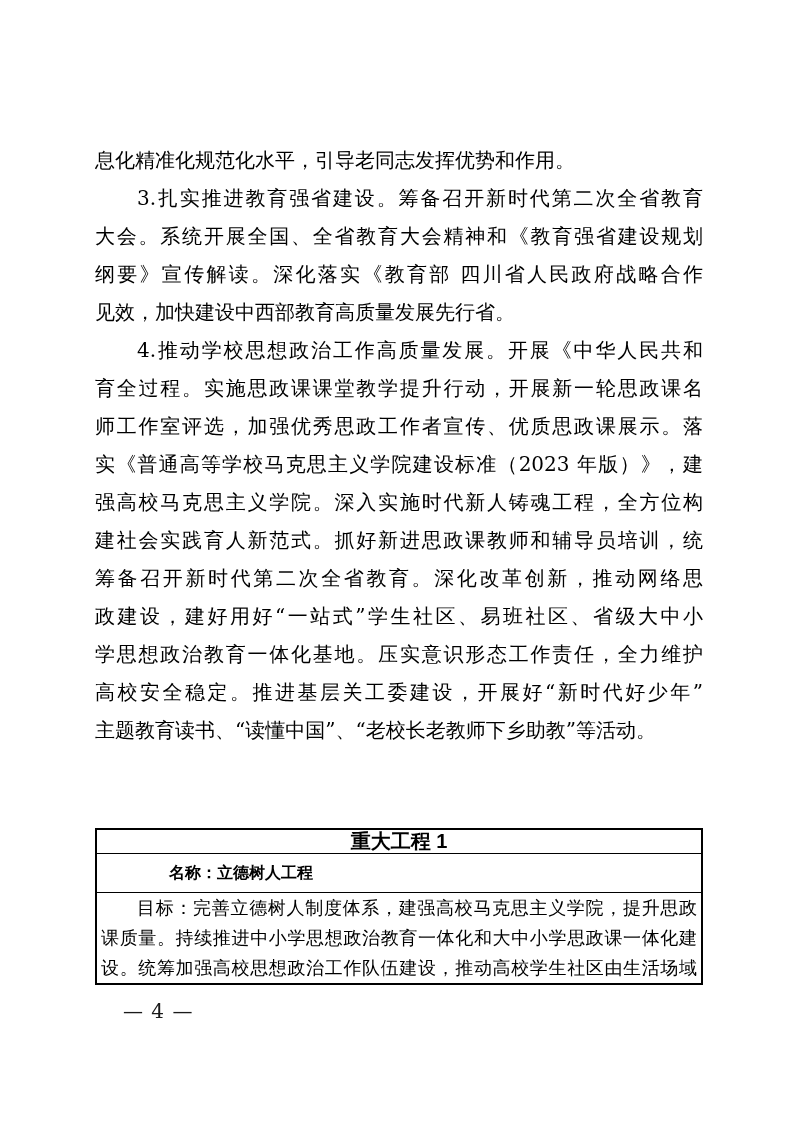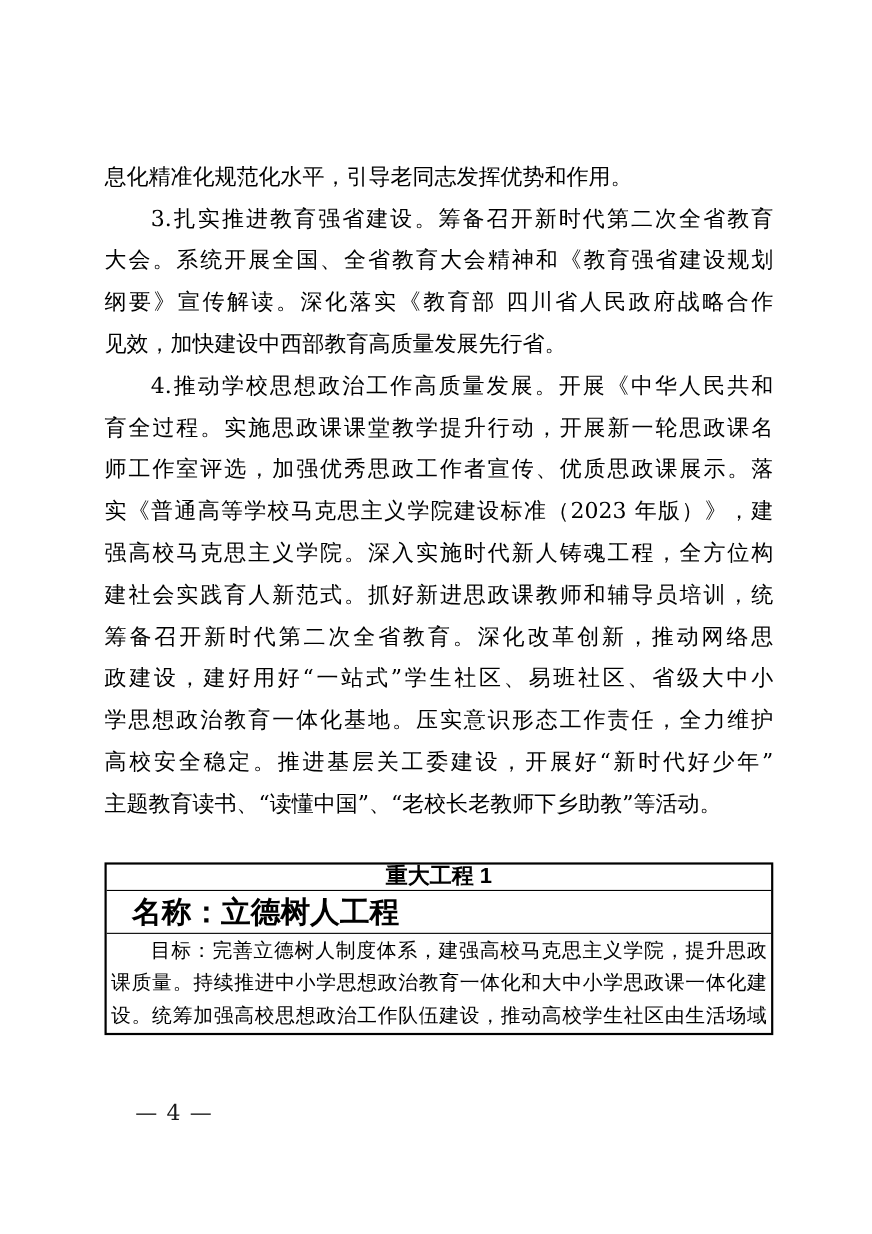--- a/index.html
+++ b/index.html
@@ -25,43 +25,43 @@
     text-align: justify;
     text-align-last: justify;
     overflow: hidden;
     white-space: nowrap;
   }
   .bline.end { text-align-last: left; }
   .bline.ind { padding-left: 42px; }
   .mtable {
     position: absolute;
     left: 95px;
-    top: 784px;
+    top: 828px;
     width: 608px;
     box-sizing: border-box;
     border: 2px solid #000;
     background: #fff;
   }
   .mt-title {
     height: 23px;
     line-height: 23px;
     text-align: center;
     font-weight: bold;
     font-size: 20px;
     font-family: "Liberation Sans", "DejaVu Sans", sans-serif;
     border-bottom: 1px solid #000;
     overflow: hidden;
   }
   .mt-name {
     height: 38px;
     line-height: 38px;
     font-weight: bold;
-    font-size: 27px;
+    font-size: 16px;
     font-family: "Liberation Sans", "DejaVu Sans", sans-serif;
-    padding-left: 23px;
+    padding-left: 72px;
     border-bottom: 1px solid #000;
     overflow: hidden;
   }
   .mt-goal {
     padding: 0 4px;
     height: 90px;
     overflow: hidden;
   }
   .gline {
     height: 30px;

